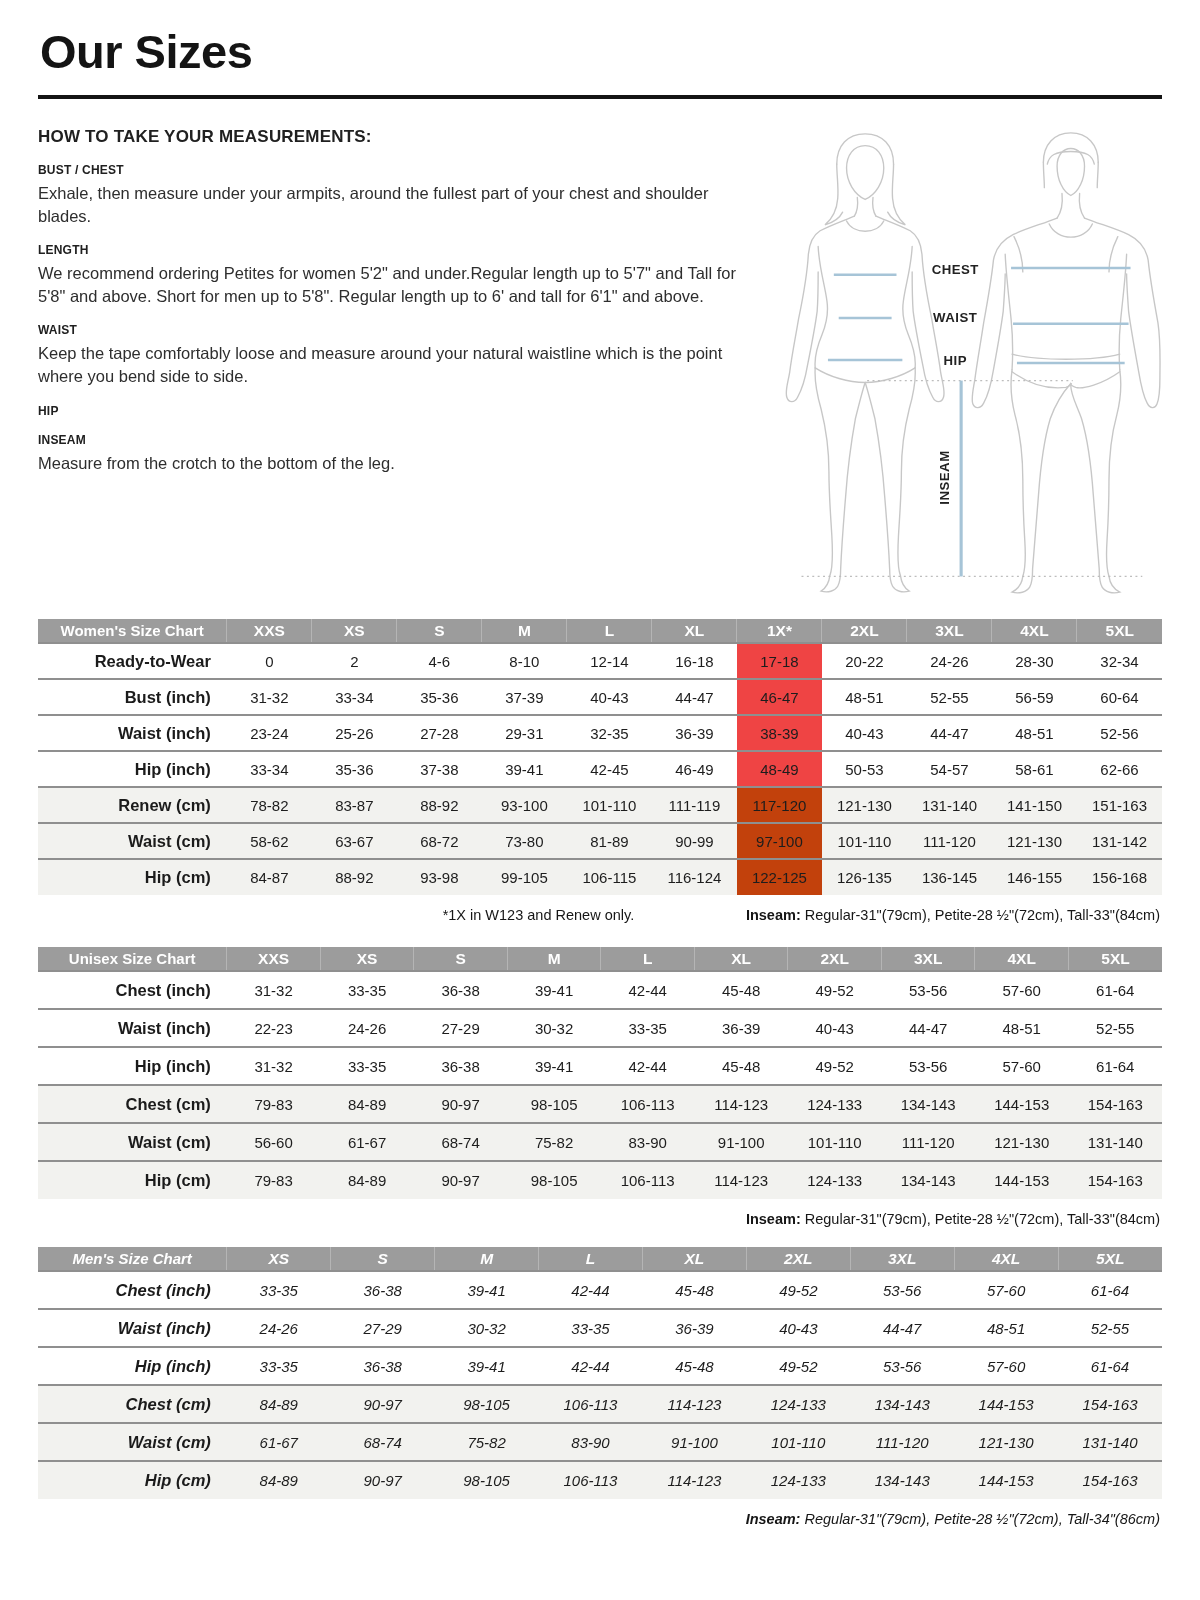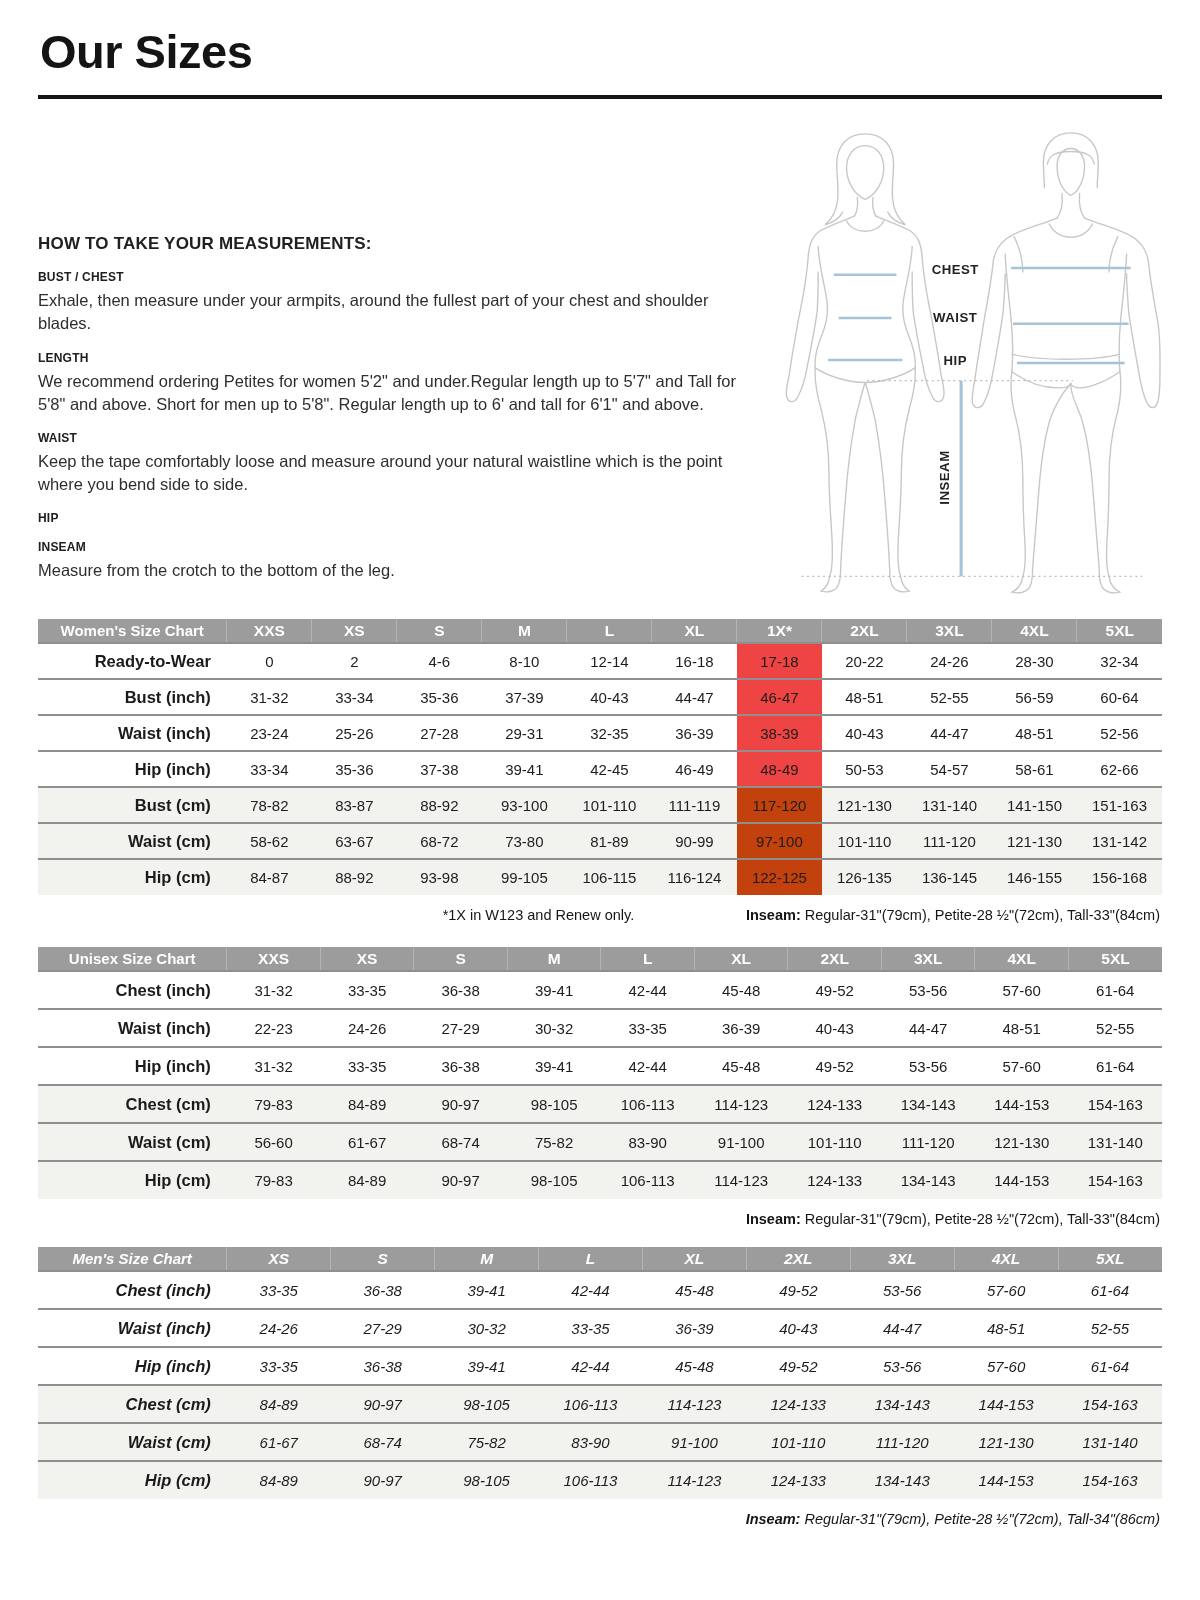--- a/index.html
+++ b/index.html
@@ -2,21 +2,21 @@
 <html><head>
 <meta charset="utf-8">
 <style>
   * { box-sizing: border-box; }
   body { margin:0; background:#ffffff; font-family:"Liberation Sans", sans-serif; color:#1c1c1c; }
   .page { width:1200px; height:1600px; padding:24px 38px 10px; overflow:hidden; position:relative; }
 
   h1.title { font-size:47px; font-weight:800; letter-spacing:-0.5px; color:#141414; margin:4px 0 20px 2px; line-height:1.0; }
   .title-rule { border:none; border-top:4px solid #141414; margin:0 0 26px 0; }
 
-  .top { display:flex; gap:26px;align-items:flex-end; }
+  .top { display:flex; gap:26px; }
   .instructions { width:722px; }
   h2.howto { font-size:17px; font-weight:800; color:#202020; margin:2px 0 16px; letter-spacing:0.2px; }
   .sec { margin:0 0 15px; }
   .sec h3 { font-size:12px; font-weight:800; color:#202020; margin:0 0 5px; letter-spacing:0.2px; }
   .sec p { font-size:16.5px; line-height:1.4; color:#2e2e2e; margin:0; }
 
   .figure-wrap { flex:1; display:flex; justify-content:flex-end; }
   svg .outline { fill:none; stroke:#c7c7c7; stroke-width:1.4; stroke-linecap:round; }
   svg .measure { fill:none; stroke:#a6c4d7; stroke-width:2.6; }
   svg .inseam-line { fill:none; stroke:#a6c4d7; stroke-width:3.2; }
@@ -225,21 +225,21 @@
             <td>39-41</td>
             <td>42-45</td>
             <td>46-49</td>
             <td class="hl">48-49</td>
             <td>50-53</td>
             <td>54-57</td>
             <td>58-61</td>
             <td>62-66</td>
           </tr>
           <tr class="shade">
-            <th>Bust (cm)</th>
+            <th>Renew (cm)</th>
             <td>78-82</td>
             <td>83-87</td>
             <td>88-92</td>
             <td>93-100</td>
             <td>101-110</td>
             <td>111-119</td>
             <td class="hl">117-120</td>
             <td>121-130</td>
             <td>131-140</td>
             <td>141-150</td>

